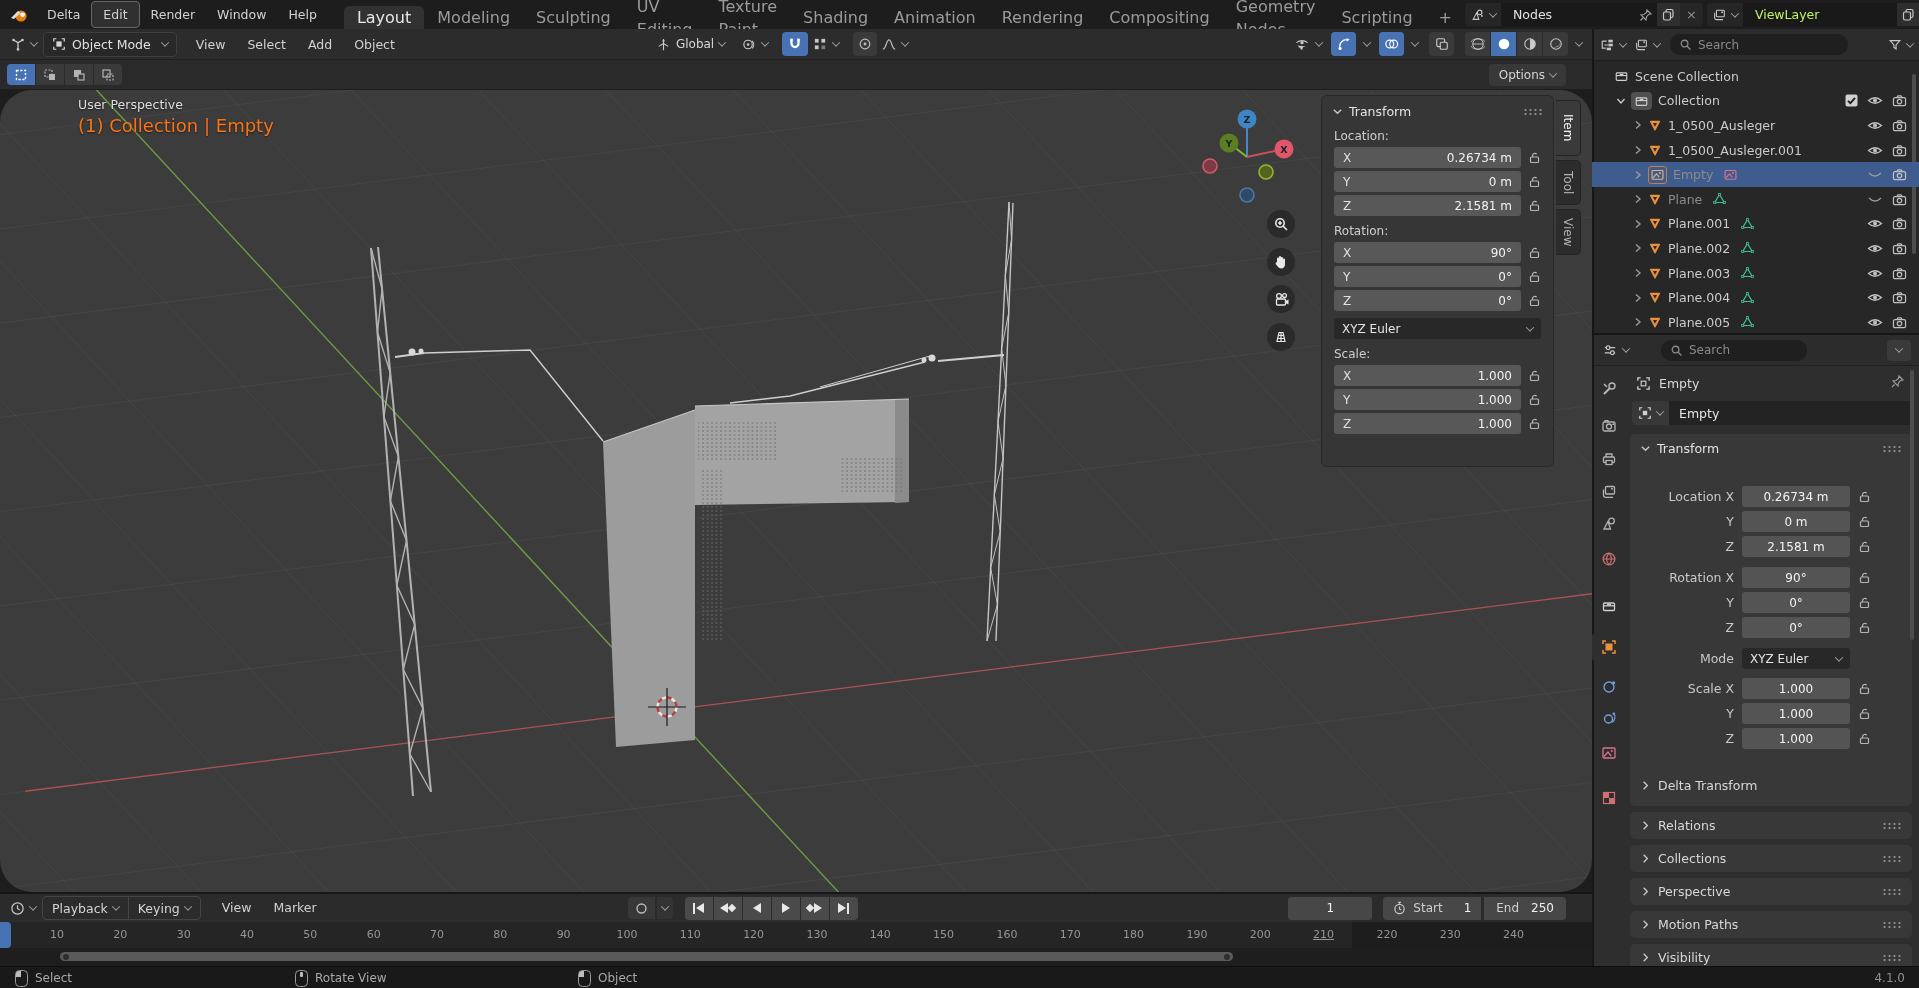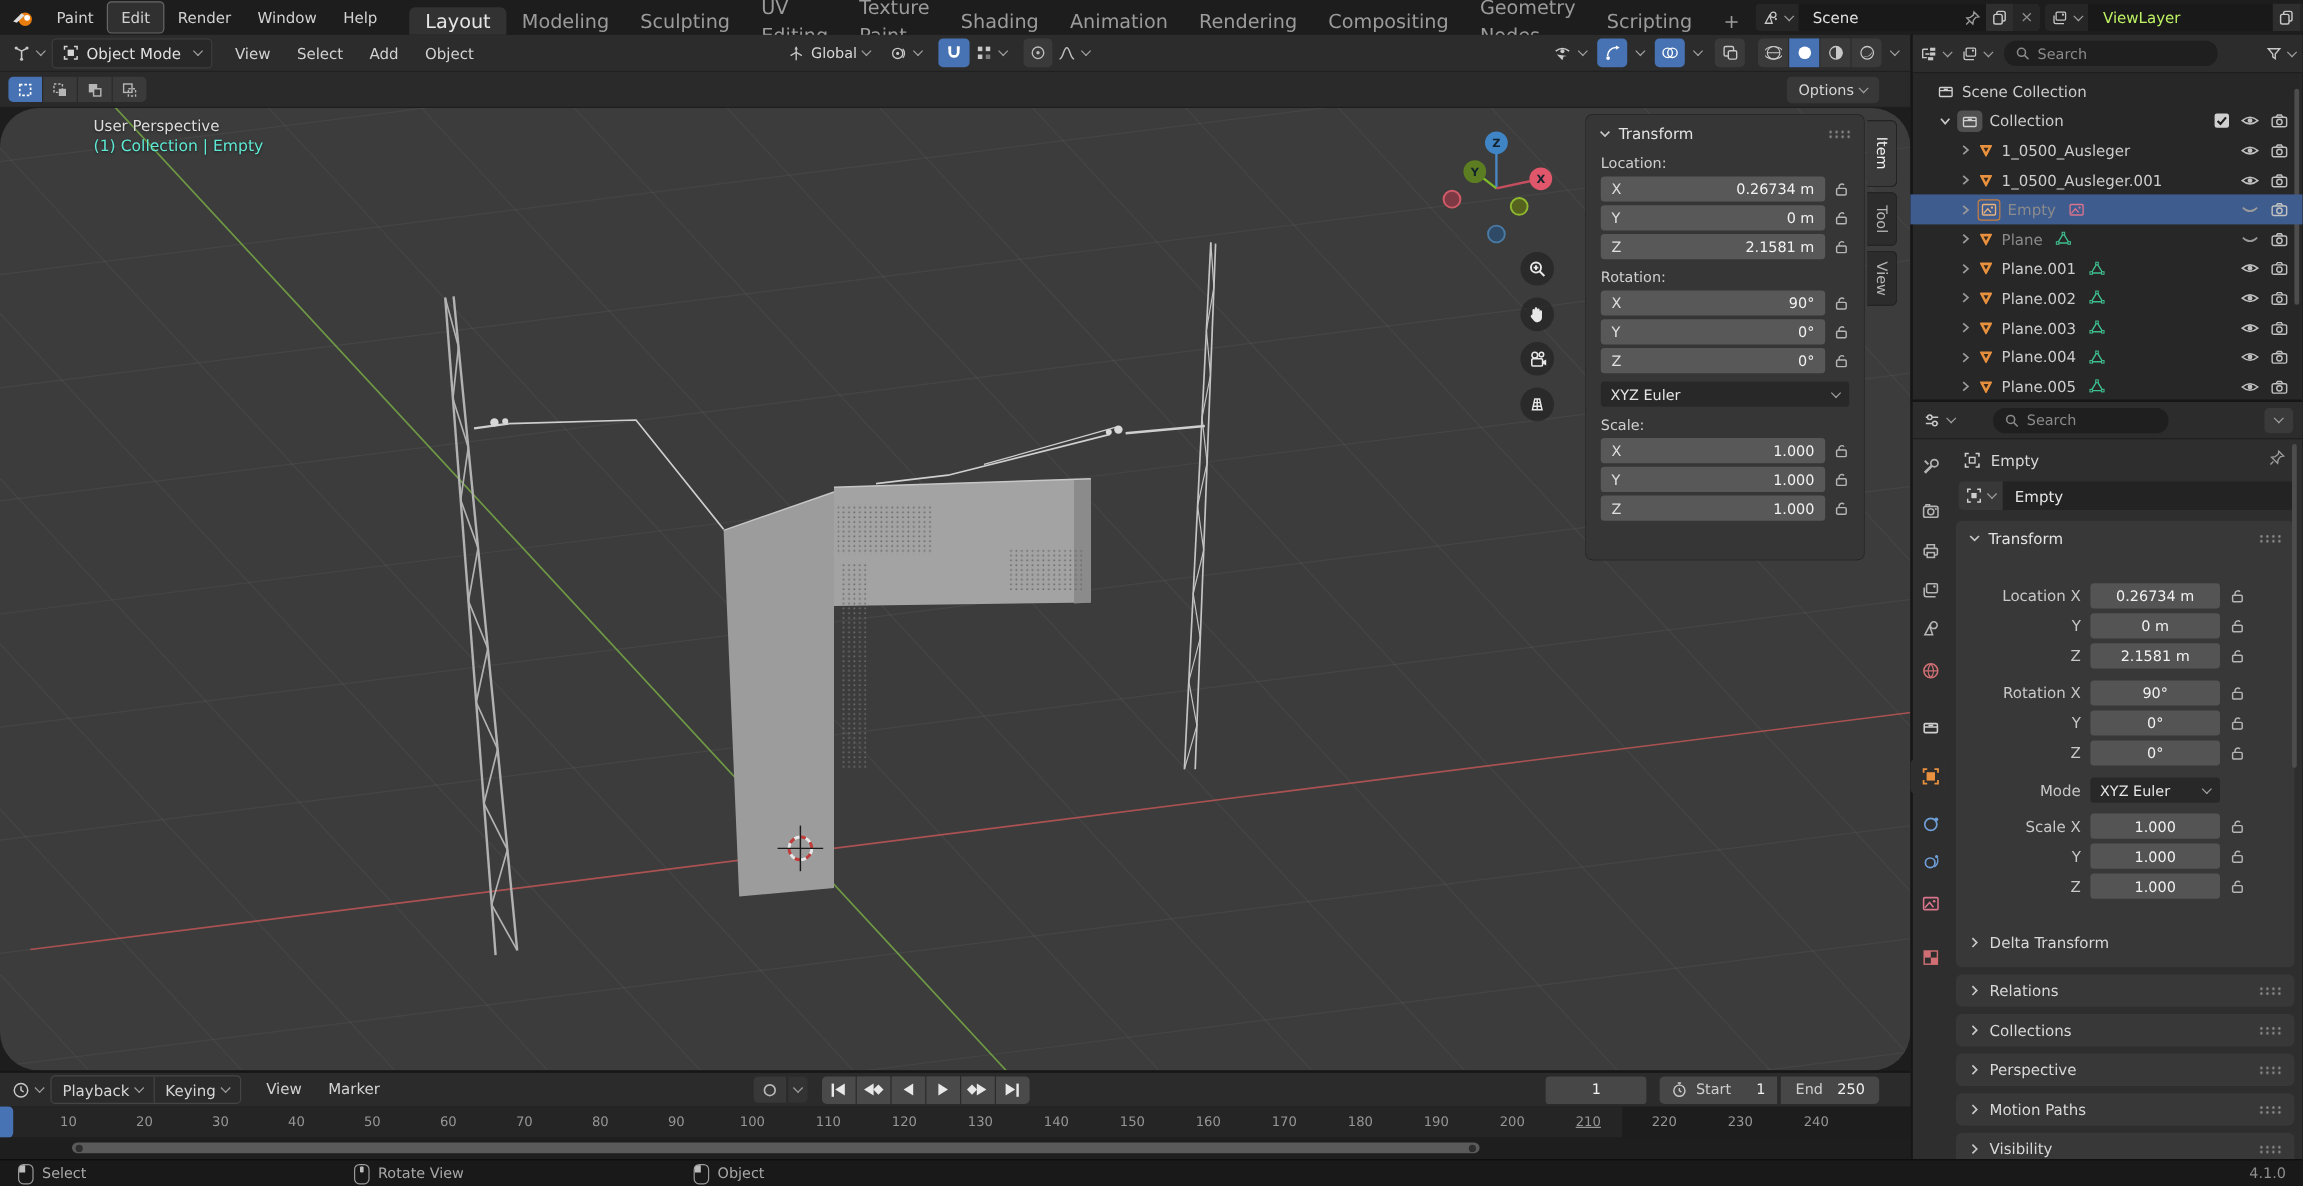--- a/index.html
+++ b/index.html
@@ -57,21 +57,21 @@
 
   <div class="region flex" style="left:0;top:0;width:1919px;height:29px;background:#1d1d1d;">
     <span style="margin:0 6px 0 10px;">
       <svg width="20" height="16" viewBox="0 0 20 16">
           <circle cx="11" cy="9" r="5.6" fill="#e87d0d"></circle>
           <circle cx="12.6" cy="7.8" r="2.4" fill="#fff"></circle>
           <path d="M1 11 L8 4 l2.5 2 L4 12 Z" fill="#dedede"></path>
         </svg>
     </span>
     <div class="flex" id="topbar-menus">
-        <span class="menu-item">Paint</span>
+        <span class="menu-item">Delta</span>
         <span class="menu-item menu-open">Edit</span>
         <span class="menu-item">Render</span>
         <span class="menu-item">Window</span>
         <span class="menu-item">Help</span>
       </div>
     <div class="flex" id="workspace-tabs" style="margin-left:16px;">
         <span class="ws-tab ws-active">Layout</span>
         <span class="ws-tab">Modeling</span>
         <span class="ws-tab">Sculpting</span>
         <span class="ws-tab">UV Editing</span>
@@ -87,21 +87,21 @@
     <div class="flex" style="margin-left:auto;margin-right:8px;gap:4px;">
       <div class="flex" style="height:23px;border-radius:4px;overflow:hidden;">
         <span class="flex" style="background:#262626;height:23px;padding:0 5px;">
           <svg width="15" height="14" viewBox="0 0 16 16">
               <circle cx="10.5" cy="5" r="2.6" fill="none" stroke="#c8c8c8" stroke-width="1.2"></circle>
               <path d="M3 13 L7 5.5 L9.5 13 Z" fill="none" stroke="#c8c8c8" stroke-width="1.2"></path>
               <circle cx="13" cy="9" r="1.1" fill="#c8c8c8"></circle>
             </svg>
           <span class="chev chev-sm"></span>
         </span>
-        <span class="flex" style="background:#191919;height:23px;padding:0 12px;min-width:110px;color:#e2e2e2;font-size:12.5px;">Scene</span>
+        <span class="flex" style="background:#191919;height:23px;padding:0 12px;min-width:110px;color:#e2e2e2;font-size:12.5px;">Nodes</span>
         <span class="flex" style="background:#191919;height:23px;padding:0 4px;">
           <svg width="14" height="14" viewBox="0 0 14 14">
               <path d="M8 2 l4 4 -2.5 .5 -2 2.5 -.5 3 -5 -5 3 -.5 2.5 -2 Z M4 10 L1.5 12.5" fill="none" stroke="#9a9a9a" stroke-width="1.2"></path>
             </svg>
         </span>
         <span class="flex" style="background:#2e2e2e;height:23px;padding:0 5px;">
           <svg width="13" height="13" viewBox="0 0 13 13">
               <rect x="4" y="1.5" width="7" height="8" rx="1.5" fill="none" stroke="#c8c8c8" stroke-width="1.2"></rect>
               <rect x="1.5" y="4" width="7" height="8" rx="1.5" fill="#2e2e2e" stroke="#c8c8c8" stroke-width="1.2"></rect>
             </svg>
@@ -444,21 +444,21 @@
           <circle cx="924" cy="270" r="2.5" fill="#d8d8d8"></circle>
           <g>
             <circle cx="667" cy="617" r="9.5" fill="none" stroke="#e8e8e8" stroke-width="2.4" stroke-dasharray="4.9 4.9" stroke-dashoffset="0"></circle>
             <circle cx="667" cy="617" r="9.5" fill="none" stroke="#c23b3b" stroke-width="2.4" stroke-dasharray="4.9 4.9" stroke-dashoffset="4.9"></circle>
             <line x1="667" y1="598" x2="667" y2="636" stroke="#1a1a1a" stroke-width="1.2"></line>
             <line x1="648" y1="617" x2="686" y2="617" stroke="#1a1a1a" stroke-width="1.2"></line>
           </g>
         </g>
     </svg>
     <div class="abs" style="left:78px;top:7px;font-size:12.5px;color:#dedede;text-shadow:0 1px 2px #00000088;">User Perspective</div>
-    <div class="abs" style="left:78px;top:25px;font-size:13px;color:#5eead4;text-shadow:0 1px 2px #00000088;">(1) Collection | Empty</div>
+    <div class="abs" style="left:78px;top:25px;font-size:18px;color:#f97316;text-shadow:0 1px 2px #00000088;">(1) Collection | Empty</div>
     <svg class="abs" id="gizmo-svg" style="left:1195px;top:8px;" width="110" height="120">
         <line x1="52" y1="59" x2="52" y2="21" stroke="#4a86c2" stroke-width="2"></line>
         <line x1="52" y1="59" x2="34" y2="45" stroke="#7fba2a" stroke-width="2"></line>
         <line x1="52" y1="59" x2="89" y2="51" stroke="#c54f5e" stroke-width="2"></line>
         <circle cx="52" cy="21" r="9.5" fill="#3f85c6"></circle>
         <text x="52" y="24.5" text-anchor="middle" font-size="9.5" font-weight="bold" fill="#14222e">Z</text>
         <circle cx="34" cy="45" r="9.5" fill="#5c7d21"></circle>
         <text x="34" y="48.5" text-anchor="middle" font-size="9.5" font-weight="bold" fill="#14222e">Y</text>
         <circle cx="89" cy="51" r="9.5" fill="#e0566a"></circle>
         <text x="89" y="54.5" text-anchor="middle" font-size="9.5" font-weight="bold" fill="#14222e">X</text>

